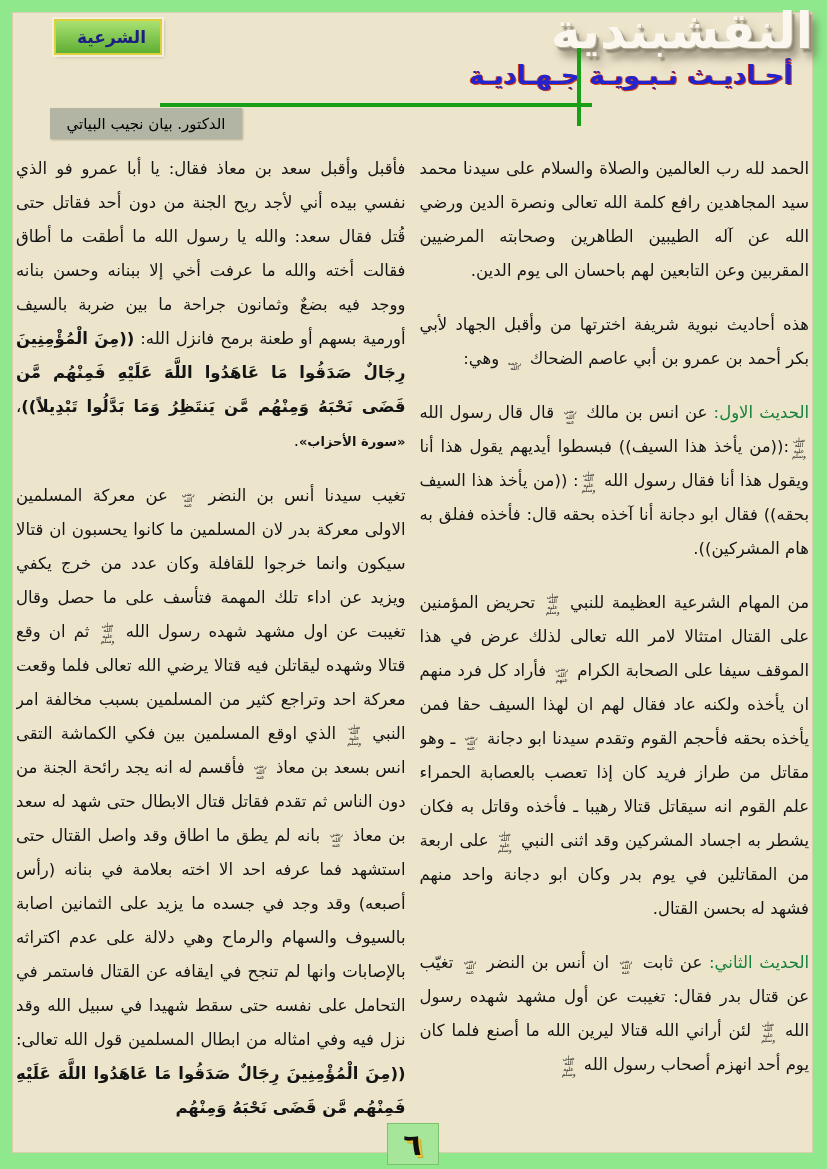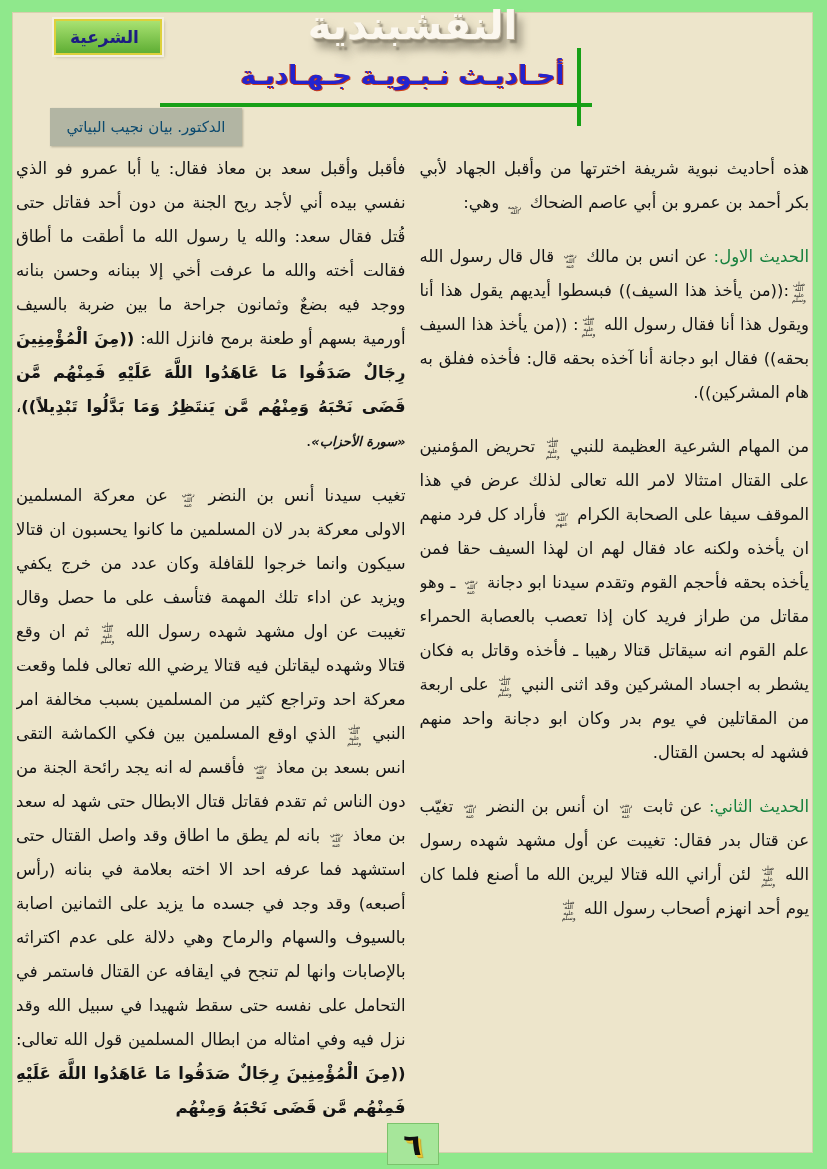--- a/index.html
+++ b/index.html
@@ -9,61 +9,61 @@
     background:#8fe88c;
   }
   .frame{position:absolute;inset:0;background:#8fe88c;}
   .page{
     position:absolute;left:12px;top:12px;width:801px;height:1141px;
     background:#ede5cb;box-shadow:inset 0 0 0 1px #d8cfae;
   }
   
   .badge{
     position:absolute;height:32px;padding:0 14px;
-    display:flex;align-items:center;justify-content:flex-end;
+    display:flex;align-items:center;justify-content:flex-start;
     background:linear-gradient(#a9e272,#5fae34);
     border:2px solid #ddd13b;outline:2px solid #f3efdf;
     color:#1d1d82;font-weight:bold;font-size:17px;
     box-shadow:2px 2px 3px rgba(90,90,60,.35);
   }
   .badge-left{left:42px;top:7px;min-width:76px;}
   .badge-right{right:46px;top:7px;min-width:86px;}
   .masthead{
-    position:absolute;left:0;right:0;top:-10px;text-align:center;
-    font-size:40px;font-weight:bold;color:#fbf7ee;letter-spacing:1px;
+    position:absolute;left:0;right:0;top:-10px;text-align:right;
+    font-size:50px;font-weight:bold;color:#fbf7ee;letter-spacing:1px;
     text-shadow:1px 1px 0 #b7ae97,3px 4px 2px #8f8874,7px 10px 8px rgba(80,74,58,.55);
   }
   .title{
-    position:absolute;left:0;right:20px;top:48px;text-align:center;
+    position:absolute;left:0;right:20px;top:48px;
     font-size:26px;font-weight:bold;color:#2424ce;
     text-shadow:1px 1px 0 #cf3d16,-1px 0 0 #cf3d16;
   }
   .vline{position:absolute;left:565px;top:36px;width:4px;height:78px;background:#17a017;}
   .hline{position:absolute;left:148px;top:91px;width:432px;height:4px;background:#17a017;}
   .author{
-    position:absolute;left:38px;top:96px;width:192px;height:38px;
-    background:#b2b5a3;color:#0c4a6e;font-size:15px;
+    position:absolute;left:38px;top:96px;width:192px;height:31px;
+    background:#b2b5a3;color:#000000;font-size:15px;
     display:flex;align-items:center;justify-content:center;
     box-shadow:1px 1px 2px rgba(90,90,70,.4);
   }
   
   .content{
     position:absolute;top:140px;left:4px;right:4px;bottom:14px;
     display:flex;gap:14px;direction:rtl;
   }
   .col{
     flex:1 1 0;overflow:hidden;
     text-align:justify;color:#141414;
     font-size:16.5px;line-height:34px;
   }
   .para{margin:0 0 20px 0;}
   .seg-plain{}
   .seg-label{color:#15803d;}
   .seg-quran{font-weight:bold;}
-  .seg-qsrc{font-weight:bold;font-size:13px;font-style:italic;}
+  .seg-qsrc{font-weight:bold;font-size:13px;}
   .seg-hon{
     display:inline-block;width:18px;margin:0 1px;
     font-size:6px;line-height:5.5px;vertical-align:-6px;
     text-align:center;white-space:normal;color:#222;
   }
   
   .pagenum{
     position:absolute;left:50%;bottom:-12px;transform:translateX(-50%);
     width:50px;height:40px;background:#a6e69a;border:1px solid #7cc26c;
     display:flex;align-items:center;justify-content:center;z-index:5;
@@ -87,20 +87,21 @@
 
 
     <div class="title">أحـاديـث نـبـويـة جـهـاديـة</div>
     <div class="vline"></div>
     <div class="hline"></div>
 
     <div class="author">الدكتور. بيان نجيب البياتي</div>
 
     <div class="content">
       <div class="col">
+          <p class="para"><span class="seg-plain">الحمد لله رب العالمين والصلاة والسلام على سيدنا محمد سيد المجاهدين رافع كلمة الله تعالى ونصرة الدين ورضي الله عن آله الطيبين الطاهرين وصحابته المرضيين المقربين وعن التابعين لهم باحسان الى يوم الدين.</span></p>
           <p class="para"><span class="seg-plain">هذه أحاديث نبوية شريفة اخترتها من وأقبل الجهاد لأبي بكر أحمد بن عمرو بن أبي عاصم الضحاك </span><span class="seg-hon">رحمه الله</span><span class="seg-plain"> وهي:</span></p>
           <p class="para"><span class="seg-label">الحديث الاول:</span><span class="seg-plain"> عن انس بن مالك </span><span class="seg-hon">رضي الله عنه</span><span class="seg-plain"> قال قال رسول الله </span><span class="seg-hon">صلى الله عليه وسلم</span><span class="seg-plain">:((من يأخذ هذا السيف)) فبسطوا أيديهم يقول هذا أنا ويقول هذا أنا فقال رسول الله </span><span class="seg-hon">صلى الله عليه وسلم</span><span class="seg-plain">: ((من يأخذ هذا السيف بحقه)) فقال ابو دجانة أنا آخذه بحقه قال: فأخذه ففلق به هام المشركين)).</span></p>
           <p class="para"><span class="seg-plain">من المهام الشرعية العظيمة للنبي </span><span class="seg-hon">صلى الله عليه وسلم</span><span class="seg-plain"> تحريض المؤمنين على القتال امتثالا لامر الله تعالى لذلك عرض في هذا الموقف سيفا على الصحابة الكرام </span><span class="seg-hon">رضي الله عنهم</span><span class="seg-plain"> فأراد كل فرد منهم ان يأخذه ولكنه عاد فقال لهم ان لهذا السيف حقا فمن يأخذه بحقه فأحجم القوم وتقدم سيدنا ابو دجانة </span><span class="seg-hon">رضي الله عنه</span><span class="seg-plain"> ـ وهو مقاتل من طراز فريد كان إذا تعصب بالعصابة الحمراء علم القوم انه سيقاتل قتالا رهيبا ـ فأخذه وقاتل به فكان يشطر به اجساد المشركين وقد اثنى النبي </span><span class="seg-hon">صلى الله عليه وسلم</span><span class="seg-plain"> على اربعة من المقاتلين في يوم بدر وكان ابو دجانة واحد منهم فشهد له بحسن القتال.</span></p>
           <p class="para"><span class="seg-label">الحديث الثاني:</span><span class="seg-plain"> عن ثابت </span><span class="seg-hon">رضي الله عنه</span><span class="seg-plain"> ان أنس بن النضر </span><span class="seg-hon">رضي الله عنه</span><span class="seg-plain"> تغيّب عن قتال بدر فقال: تغيبت عن أول مشهد شهده رسول الله </span><span class="seg-hon">صلى الله عليه وسلم</span><span class="seg-plain"> لئن أراني الله قتالا ليرين الله ما أصنع فلما كان يوم أحد انهزم أصحاب رسول الله </span><span class="seg-hon">صلى الله عليه وسلم</span></p>
         </div>
       <div class="col">
           <p class="para"><span class="seg-plain">فأقبل وأقبل سعد بن معاذ فقال: يا أبا عمرو فو الذي نفسي بيده أني لأجد ريح الجنة من دون أحد فقاتل حتى قُتل فقال سعد: والله يا رسول الله ما أطقت ما أطاق فقالت أخته والله ما عرفت أخي إلا ببنانه وحسن بنانه ووجد فيه بضعٌ وثمانون جراحة ما بين ضربة بالسيف أورمية بسهم أو طعنة برمح فانزل الله: </span><span class="seg-quran">((مِنَ الْمُؤْمِنِينَ رِجَالٌ صَدَقُوا مَا عَاهَدُوا اللَّهَ عَلَيْهِ فَمِنْهُم مَّن قَضَى نَحْبَهُ وَمِنْهُم مَّن يَنتَظِرُ وَمَا بَدَّلُوا تَبْدِيلاً))</span><span class="seg-plain">، </span><span class="seg-qsrc">«سورة الأحزاب»</span><span class="seg-plain">.</span></p>
           <p class="para"><span class="seg-plain">تغيب سيدنا أنس بن النضر </span><span class="seg-hon">رضي الله عنه</span><span class="seg-plain"> عن معركة المسلمين الاولى معركة بدر لان المسلمين ما كانوا يحسبون ان قتالا سيكون وانما خرجوا للقافلة وكان عدد من خرج يكفي ويزيد عن اداء تلك المهمة فتأسف على ما حصل وقال تغيبت عن اول مشهد شهده رسول الله </span><span class="seg-hon">صلى الله عليه وسلم</span><span class="seg-plain"> ثم ان وقع قتالا وشهده ليقاتلن فيه قتالا يرضي الله تعالى فلما وقعت معركة احد وتراجع كثير من المسلمين بسبب مخالفة امر النبي </span><span class="seg-hon">صلى الله عليه وسلم</span><span class="seg-plain"> الذي اوقع المسلمين بين فكي الكماشة التقى انس بسعد بن معاذ </span><span class="seg-hon">رضي الله عنه</span><span class="seg-plain"> فأقسم له انه يجد رائحة الجنة من دون الناس ثم تقدم فقاتل قتال الابطال حتى شهد له سعد بن معاذ </span><span class="seg-hon">رضي الله عنه</span><span class="seg-plain"> بانه لم يطق ما اطاق وقد واصل القتال حتى استشهد فما عرفه احد الا اخته بعلامة في بنانه (رأس أصبعه) وقد وجد في جسده ما يزيد على الثمانين اصابة بالسيوف والسهام والرماح وهي دلالة على عدم اكتراثه بالإصابات وانها لم تنجح في ايقافه عن القتال فاستمر في التحامل على نفسه حتى سقط شهيدا في سبيل الله وقد نزل فيه وفي امثاله من ابطال المسلمين قول الله تعالى: </span><span class="seg-quran">((مِنَ الْمُؤْمِنِينَ رِجَالٌ صَدَقُوا مَا عَاهَدُوا اللَّهَ عَلَيْهِ فَمِنْهُم مَّن قَضَى نَحْبَهُ وَمِنْهُم</span></p>
         </div>
     </div>

